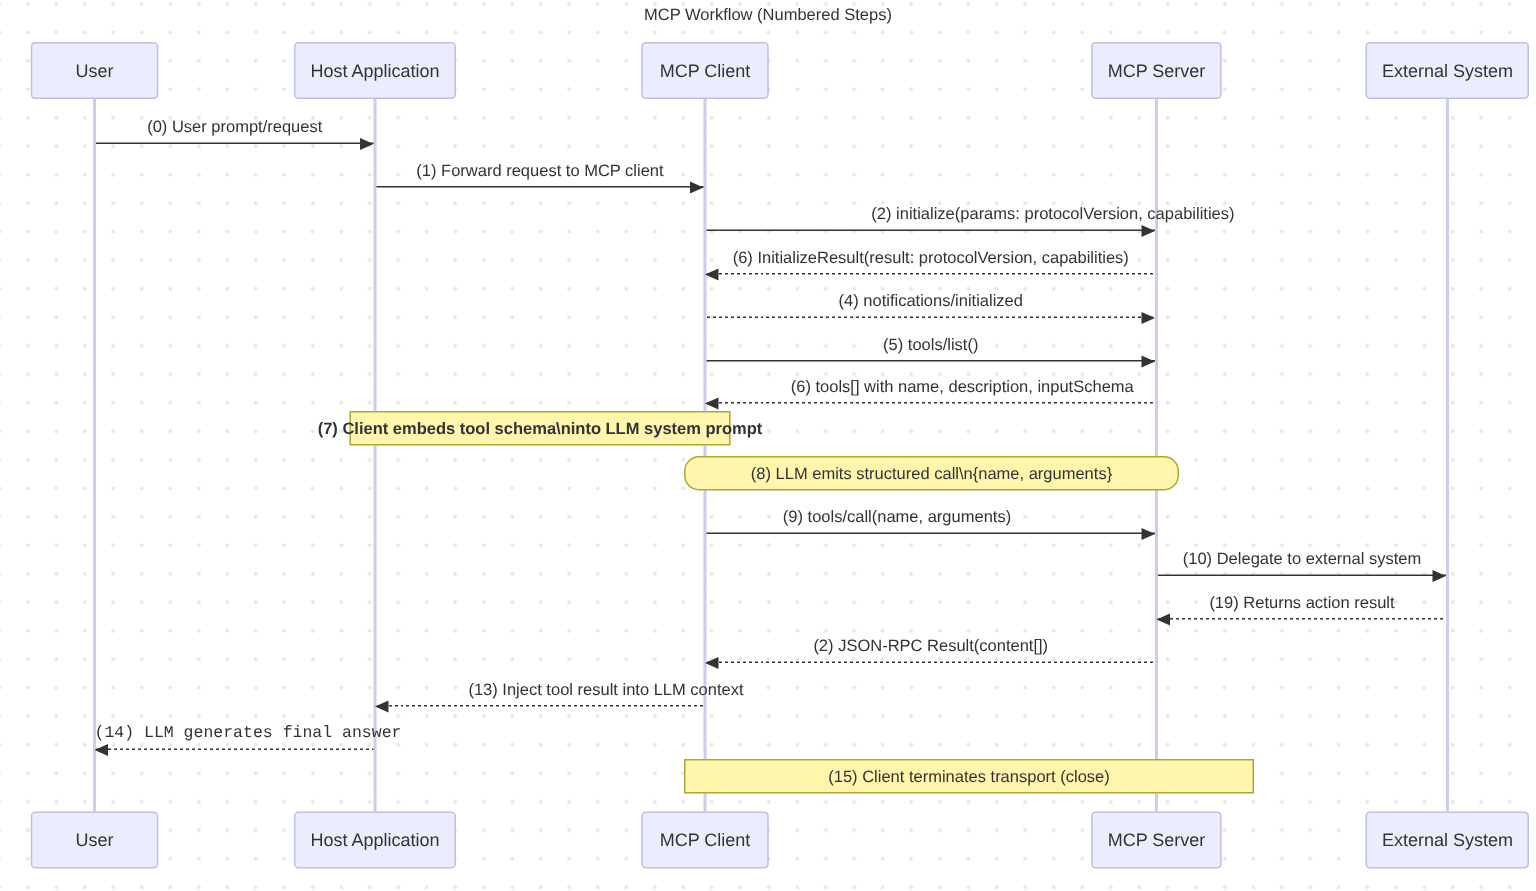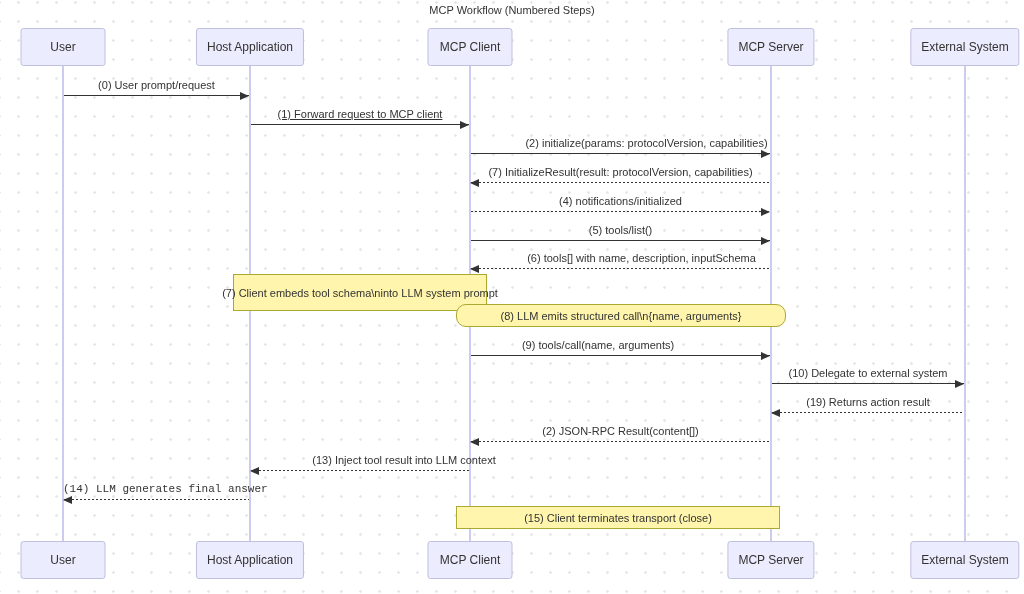--- a/index.html
+++ b/index.html
@@ -100,27 +100,27 @@
       <div class="lifeline" style="left: 63px; top: 66px; height: 475px;"></div>
       <div class="lifeline" style="left: 250px; top: 66px; height: 475px;"></div>
       <div class="lifeline" style="left: 470px; top: 66px; height: 475px;"></div>
       <div class="lifeline" style="left: 771px; top: 66px; height: 475px;"></div>
       <div class="lifeline" style="left: 965px; top: 66px; height: 475px;"></div>
     </div>
   <div id="messages-layer">
       <div class="msg-label" style="left: 63px; width: 187px; top: 78px;">(0) User prompt/request</div>
       <div class="msg-line solid" style="left: 64px; width: 185px; top: 95px;"></div>
       <div class="arrowhead right" style="top: 92px; left: 240px;"></div>
-      <div class="msg-label" style="left: 250px; width: 220px; top: 107px; text-decoration: underline;">(1) Forward request to MCP client</div>
+      <div class="msg-label" style="left: 250px; width: 220px; top: 107px;">(1) Forward request to MCP client</div>
       <div class="msg-line solid" style="left: 251px; width: 218px; top: 124px;"></div>
       <div class="arrowhead right" style="top: 121px; left: 460px;"></div>
-      <div class="msg-label" style="left: 470px; width: 353px; top: 136px;">(2) initialize(params: protocolVersion, capabilities)</div>
+      <div class="msg-label" style="left: 470px; width: 353px; top: 136px; text-align: right;">(2) initialize(params: protocolVersion, capabilities)</div>
       <div class="msg-line solid" style="left: 471px; width: 299px; top: 153px;"></div>
       <div class="arrowhead right" style="top: 150px; left: 761px;"></div>
-      <div class="msg-label" style="left: 470px; width: 301px; top: 165px;">(7) InitializeResult(result: protocolVersion, capabilities)</div>
+      <div class="msg-label" style="left: 470px; width: 301px; top: 165px;">(6) InitializeResult(result: protocolVersion, capabilities)</div>
       <div class="msg-line dashed" style="left: 471px; width: 299px; top: 182px;"></div>
       <div class="arrowhead left" style="top: 179px; left: 470px;"></div>
       <div class="msg-label" style="left: 470px; width: 301px; top: 194px;">(4) notifications/initialized</div>
       <div class="msg-line dashed" style="left: 471px; width: 299px; top: 211px;"></div>
       <div class="arrowhead right" style="top: 208px; left: 761px;"></div>
       <div class="msg-label" style="left: 470px; width: 301px; top: 223px;">(5) tools/list()</div>
       <div class="msg-line solid" style="left: 471px; width: 299px; top: 240px;"></div>
       <div class="arrowhead right" style="top: 237px; left: 761px;"></div>
       <div class="msg-label" style="left: 470px; width: 301px; top: 251px; margin-left: 21px;">(6) tools[] with name, description, inputSchema</div>
       <div class="msg-line dashed" style="left: 471px; width: 299px; top: 268px;"></div>
@@ -138,23 +138,23 @@
       <div class="msg-line dashed" style="left: 471px; width: 299px; top: 441px;"></div>
       <div class="arrowhead left" style="top: 438px; left: 470px;"></div>
       <div class="msg-label" style="left: 250px; width: 220px; top: 453px; margin-left: 44px;">(13) Inject tool result into LLM context</div>
       <div class="msg-line dashed" style="left: 251px; width: 218px; top: 470px;"></div>
       <div class="arrowhead left" style="top: 467px; left: 250px;"></div>
       <div class="msg-label" style="left: 63px; width: 187px; top: 482px; font-family: Liberation Mono, monospace;">(14) LLM generates final answer</div>
       <div class="msg-line dashed" style="left: 64px; width: 185px; top: 499px;"></div>
       <div class="arrowhead left" style="top: 496px; left: 63px;"></div>
     </div>
   <div id="notes-layer">
-      <div class="note" style="left: 233px; top: 274px; width: 254px; height: 37px;">(7) Client embeds tool schema\ninto LLM system prompt</div>
+      <div class="note" style="left: 233px; top: 274px; width: 254px; height: 23px; font-weight: bold;">(7) Client embeds tool schema\ninto LLM system prompt</div>
       <div class="note" style="left: 456px; top: 304px; width: 330px; height: 23px; border-radius: 10px;">(8) LLM emits structured call\n{name, arguments}</div>
-      <div class="note" style="left: 456px; top: 506px; width: 324px; height: 23px;">(15) Client terminates transport (close)</div>
+      <div class="note" style="left: 456px; top: 506px; width: 380px; height: 23px;">(15) Client terminates transport (close)</div>
     </div>
   <div id="actors-layer">
       <div class="actor-box" style="left: 63px; top: 28px; height: 38px;">User</div>
       <div class="actor-box" style="left: 63px; top: 541px; height: 38px;">User</div>
       <div class="actor-box" style="left: 250px; top: 28px; height: 38px;">Host Application</div>
       <div class="actor-box" style="left: 250px; top: 541px; height: 38px;">Host Application</div>
       <div class="actor-box" style="left: 470px; top: 28px; height: 38px;">MCP Client</div>
       <div class="actor-box" style="left: 470px; top: 541px; height: 38px;">MCP Client</div>
       <div class="actor-box" style="left: 771px; top: 28px; height: 38px;">MCP Server</div>
       <div class="actor-box" style="left: 771px; top: 541px; height: 38px;">MCP Server</div>

